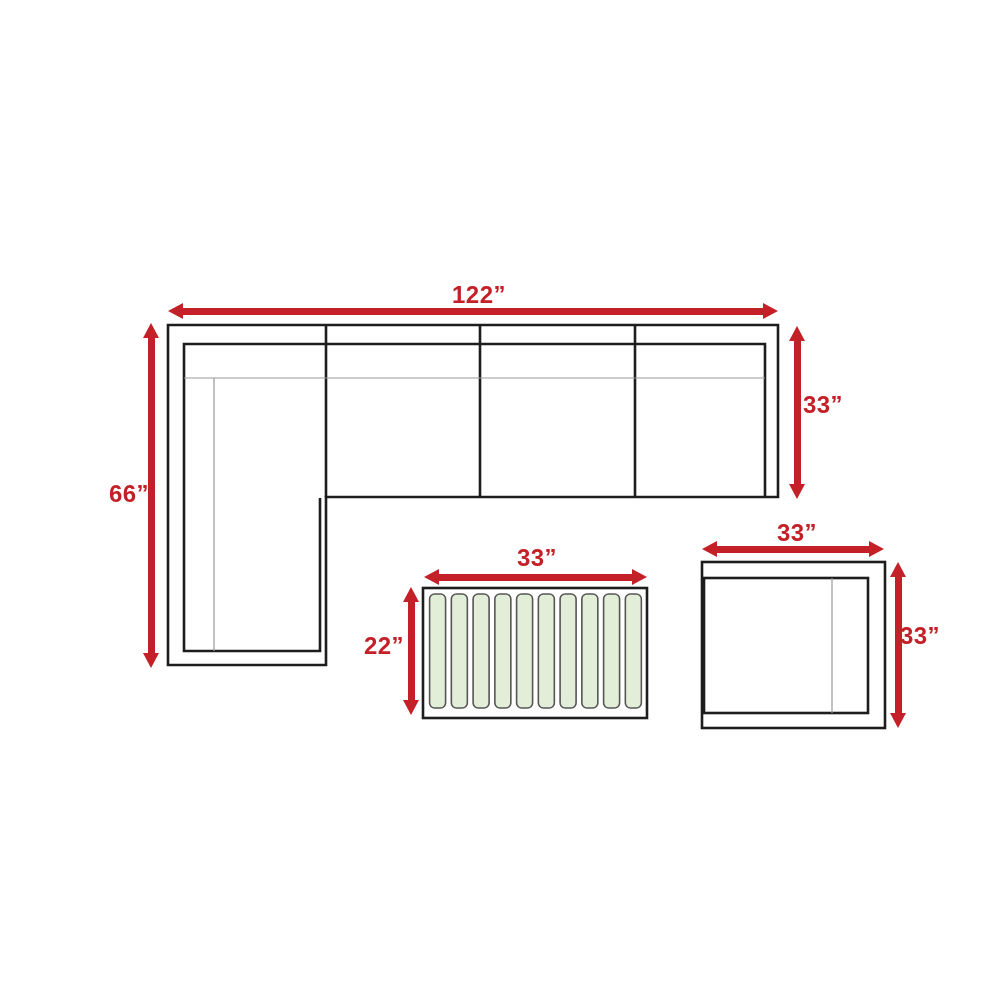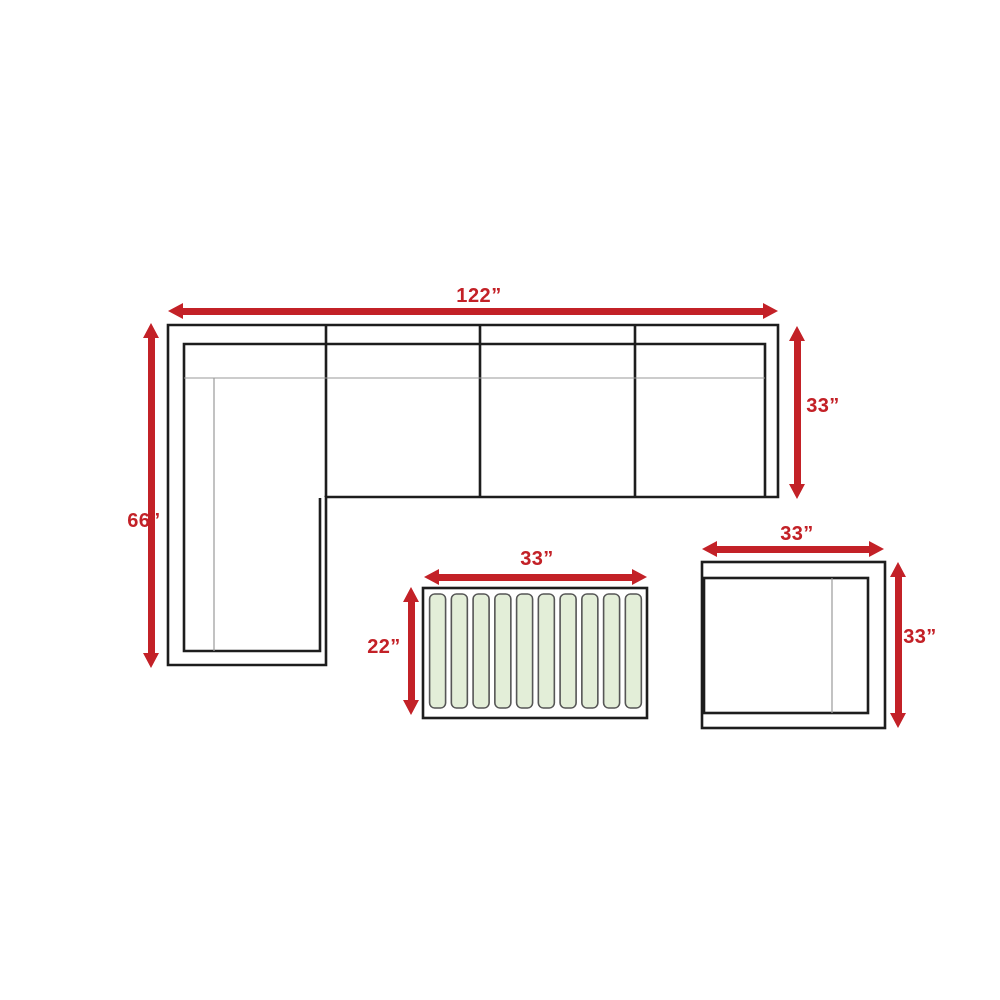--- a/index.html
+++ b/index.html
@@ -29,21 +29,21 @@
   .h .shaft{flex:1;height:7px;}
   .v .shaft{flex:1;width:7px;}
   .head{width:0;height:0;flex:0 0 auto;}
   .h .head.a{border-top:8px solid transparent;border-bottom:8px solid transparent;border-right:15px solid var(--red);}
   .h .head.b{border-top:8px solid transparent;border-bottom:8px solid transparent;border-left:15px solid var(--red);}
   .v .head.a{border-left:8px solid transparent;border-right:8px solid transparent;border-bottom:15px solid var(--red);}
   .v .head.b{border-left:8px solid transparent;border-right:8px solid transparent;border-top:15px solid var(--red);}
 
   .dim-label{
     position:absolute;transform:translate(-50%,-50%);
-    color:var(--red);font-weight:700;font-size:20px;line-height:1;
+    color:var(--red);font-weight:700;font-size:24px;line-height:1;
     white-space:nowrap;letter-spacing:0.5px;
   }
 </style>
 </head>
 <body>
 
 <div class="canvas">
 
   <svg class="diagram-svg" viewBox="0 0 1000 1000" aria-hidden="true">
     <g>
@@ -79,21 +79,21 @@
     <span class="shaft"></span>
     <span class="head b"></span>
   </div>
   <div class="dim-label" style="left:479px;top:295px;">122”</div>
 
   <div class="dim-arrow v" style="left:142px;top:323px;height:345px;">
     <span class="head a"></span>
     <span class="shaft"></span>
     <span class="head b"></span>
   </div>
-  <div class="dim-label" style="left:144px;top:494px;margin-top:26px;">66”</div>
+  <div class="dim-label" style="left:129px;top:494px;">66”</div>
 
   <div class="dim-arrow v" style="left:788px;top:326px;height:173px;">
     <span class="head a"></span>
     <span class="shaft"></span>
     <span class="head b"></span>
   </div>
   <div class="dim-label" style="left:823px;top:405px;">33”</div>
 
   <div class="dim-arrow h" style="left:424px;top:568px;width:223px;">
     <span class="head a"></span>

